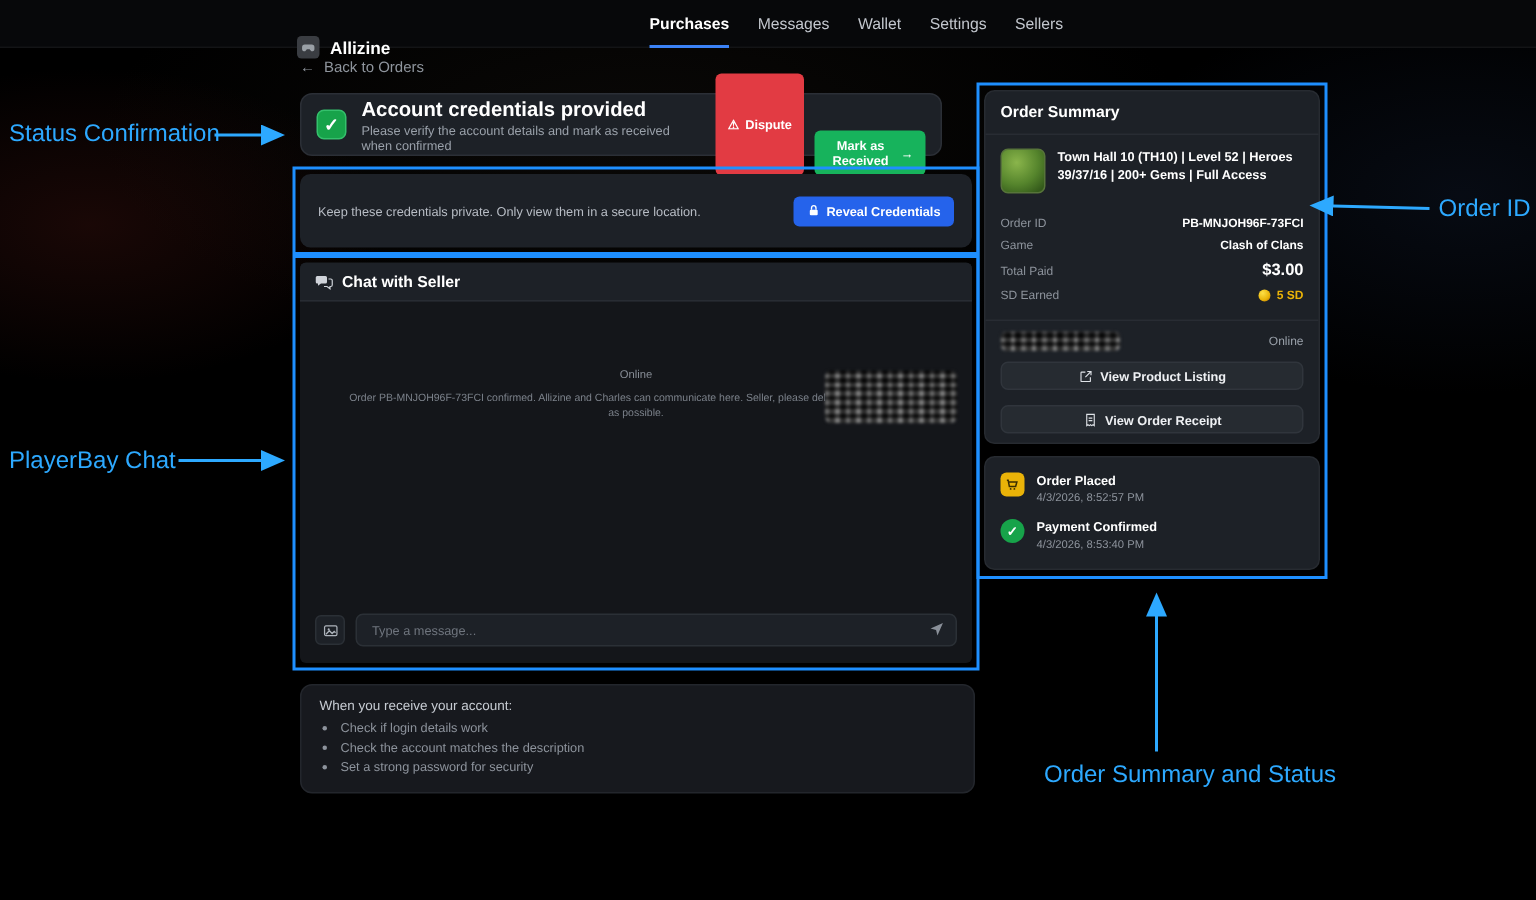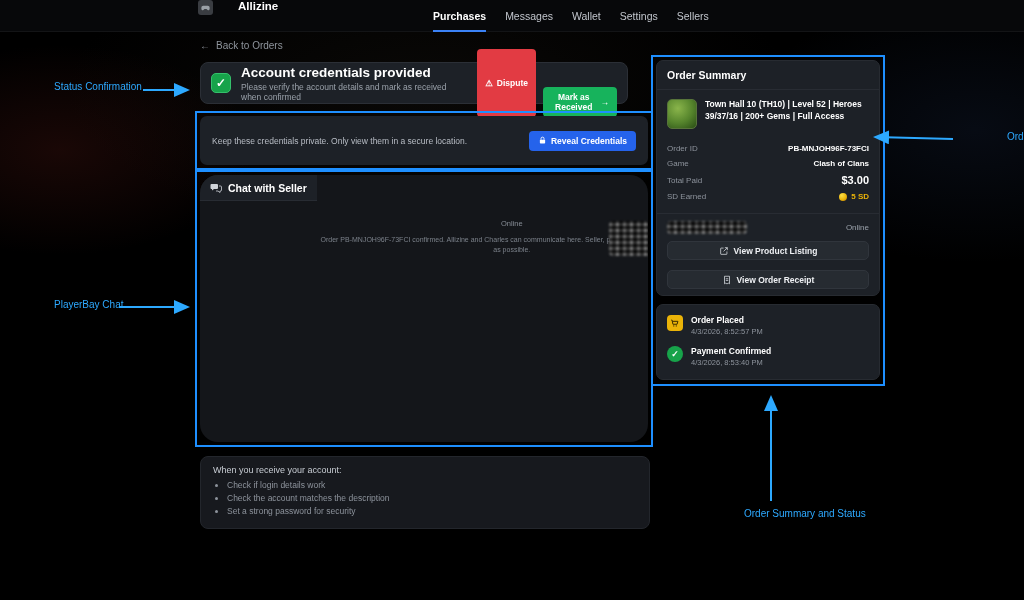--- a/index.html
+++ b/index.html
@@ -8,21 +8,21 @@
            font-family:"Liberation Sans", sans-serif; color:#e7e9ec; }
   .bg-art { position:absolute; inset:0;
     background:
       radial-gradient(ellipse 280px 150px at 60px 150px, rgba(85,25,20,.30), transparent 70%),
       radial-gradient(ellipse 340px 190px at 975px 130px, rgba(25,40,70,.28), transparent 70%),
       radial-gradient(ellipse 520px 210px at 430px 90px, rgba(45,38,30,.22), transparent 70%); }
 
   
   .topbar { position:absolute; top:0; left:0; width:100%; height:32px; background:#07080a;
             border-bottom:1px solid rgba(255,255,255,.05); z-index:5; }
-  .brand { position:absolute; left:198px; top:0; height:39px; display:flex; align-items:flex-start; gap:25px; }
+  .brand { position:absolute; left:198px; top:0; height:39px; display:flex; align-items:flex-end; gap:7px; }
   .brand-logo { width:15px; height:15px; border-radius:3px; background:#3a3d42; display:flex;
                 align-items:center; justify-content:center; overflow:hidden; }
   .brand-name { font-size:11.5px; font-weight:bold; color:#fff; }
   .nav { position:absolute; left:433px; top:0; height:32px; display:flex; gap:19px; }
   .nav-item { position:relative; display:flex; align-items:center; height:32px; font-size:10.5px;
               color:#c2c6cd; cursor:pointer; }
   .nav-item.active { color:#fff; font-weight:bold; }
   .nav-item.active::after { content:""; position:absolute; left:0; right:0; bottom:0; height:2px; background:#3b82f6; }
 
   .back-link { position:absolute; left:200px; top:40px; font-size:10px; color:#8f959d; display:flex;
@@ -50,22 +50,22 @@
   .box-summary { left:651px; top:55px; width:234px; height:331px; display:flex; flex-direction:column;
                  gap:8px; padding:3px; }
 
   
   .cred-card { position:absolute; inset:3px; background:#1d2127; border-radius:7px; display:flex;
                align-items:center; justify-content:space-between; padding:0 12px; }
   .cred-note { font-size:8.5px; color:#b8bdc5; width:280px; }
   .btn-reveal { background:#2563eb; font-size:8.5px; padding:5px 9px; border-radius:4px; }
 
   
-  .chat-card { position:absolute; inset:3px; background:#14161a; border-radius:18px; display:flex;
-               overflow:hidden; }
+  .chat-card { position:absolute; inset:3px; background:#14161a; border-radius:4px; display:flex;
+               flex-direction:column; overflow:hidden; }
   .chat-header { height:26px; background:#1d2127; border-bottom:1px solid #282c33; display:flex;
                  align-items:center; gap:6px; padding:0 10px; font-size:10.5px; font-weight:bold;
                  color:#fff; flex:none; }
   .chat-body { flex:1; position:relative; }
   .day { text-align:center; font-size:7.5px; color:#878d96; margin-top:44px; }
   .sysmsg { text-align:center; font-size:7px; color:#7b818a; margin:7px auto 0; width:390px; line-height:1.45; }
   .censored { border-radius:4px; filter:blur(1.1px);
     background-image:
       repeating-linear-gradient(0deg, rgba(255,255,255,.14) 0 3px, rgba(0,0,0,.55) 3px 6px),
       repeating-linear-gradient(90deg, #565656 0 3px, #151515 3px 7px, #6a6a6a 7px 10px, #0c0c0c 10px 14px); }
@@ -112,21 +112,21 @@
   .timeline-card { background:#1d2127; border-radius:7px; border:1px solid #272b31; padding:10px 10px 2px; }
   .tl-item { display:flex; gap:8px; margin-bottom:10px; }
   .tl-icon { width:16px; height:16px; border-radius:4px; display:flex; align-items:center;
              justify-content:center; flex:none; }
   .tl-icon.placed { background:#eab308; }
   .tl-icon.paid { background:#17a34a; border-radius:50%; color:#fff; font-size:9px; font-weight:bold; }
   .tl-label { font-size:8.5px; font-weight:bold; color:#fff; }
   .tl-time { font-size:7.5px; color:#8d939c; margin-top:2px; }
 
   
-  .anno-label { position:absolute; color:#2da9ff; font-size:10px; z-index:20; white-space:nowrap;margin-left:48px; }
+  .anno-label { position:absolute; color:#2da9ff; font-size:16px; z-index:20; white-space:nowrap; }
   .lbl-status { left:6px; top:81px; }
   .lbl-orderid { left:959px; top:131px; }
   .lbl-chat { left:6px; top:299px; }
   .lbl-summary { left:696px; top:508px; }
   .anno-arrows { position:absolute; left:0; top:0; z-index:19; pointer-events:none; }
 
   svg.ic { display:block; }
 </style>
 </head>
 <body>

